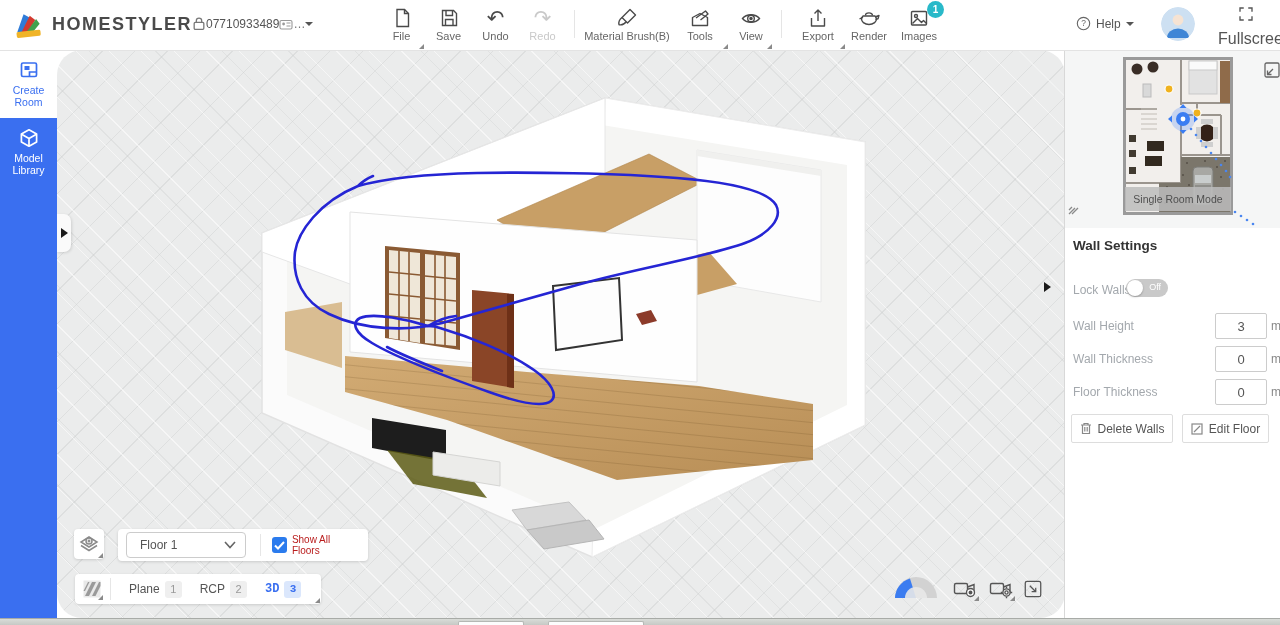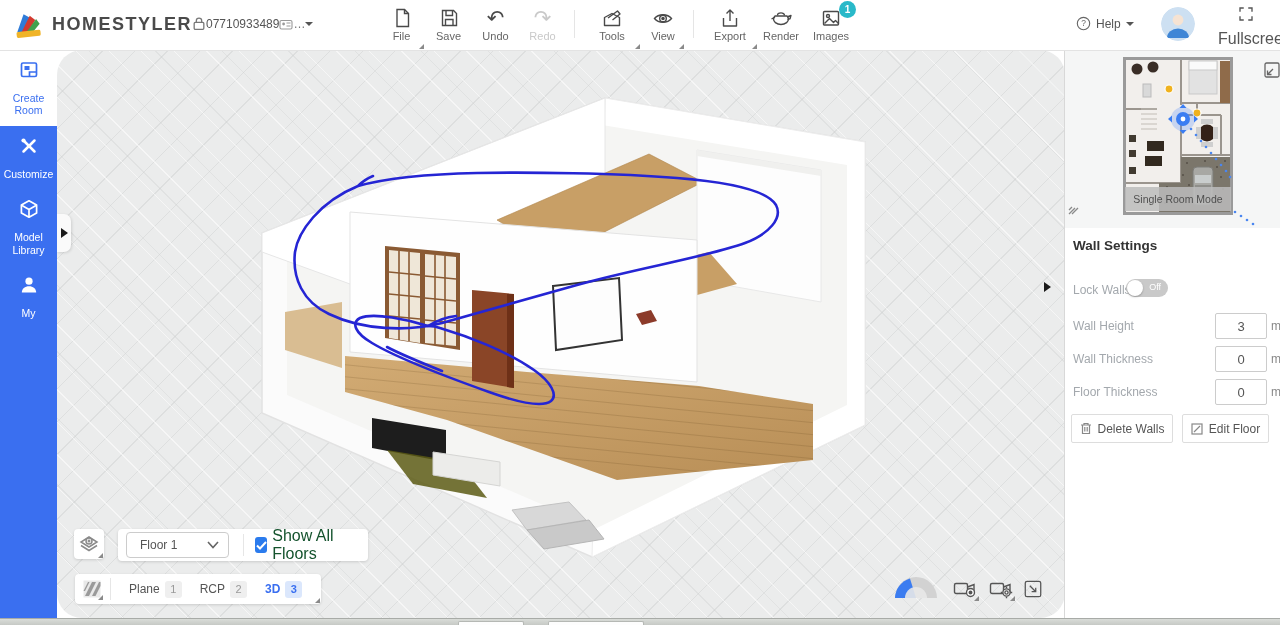--- a/index.html
+++ b/index.html
@@ -26,48 +26,48 @@
   .help-group{position:absolute;left:1076px;top:16px;display:flex;align-items:center;gap:5px;font-size:12px;color:#555;}
   .avatar{position:absolute;left:1161px;top:7px;width:34px;height:34px;border-radius:50%;overflow:hidden;}
   .fullscreen{position:absolute;left:1218px;top:5px;width:56px;text-align:center;}
   .fullscreen .lb{font-size:16px;color:#555;margin-top:7px;}
   .corner{position:absolute;right:1px;bottom:1px;width:0;height:0;border-style:solid;
           border-width:0 0 5px 5px;border-color:transparent transparent #8a8a8a transparent;}
   
   .sidebar{position:absolute;left:0;top:50px;width:57px;height:568px;background:var(--accent,#3a6ff0);z-index:20;}
   .side-item{width:57px;padding:8px 0 9px 0;text-align:center;color:#fff;cursor:pointer;}
   .side-item .sic{height:24px;display:flex;align-items:center;justify-content:center;}
-  .side-item .slb{font-size:10.5px;line-height:1.18;margin-top:10px;}
+  .side-item .slb{font-size:10.5px;line-height:1.18;margin-top:2px;}
   .side-item.active{background:#fff;color:var(--accent,#3a6ff0);}
   
   .canvas{position:absolute;left:57px;top:50px;width:1008px;height:568px;background:#ebecec;overflow:hidden;
     background-image:
       repeating-linear-gradient(45deg, rgba(255,255,255,.55) 0 1px, transparent 1px 23px),
       repeating-linear-gradient(-45deg, rgba(205,207,207,.45) 0 1px, transparent 1px 23px),
       repeating-linear-gradient(45deg, rgba(205,207,207,.35) 0 1px, transparent 1px 47px); border-radius: 25px;}
   .scene{position:absolute;left:0;top:0;}
   .flap-left{position:absolute;left:0;top:164px;width:14px;height:38px;background:#fafafa;
      border-radius:0 7px 7px 0;box-shadow:1px 1px 3px rgba(0,0,0,.12);display:flex;align-items:center;justify-content:center;}
   .tri-r{width:0;height:0;border:5px solid transparent;border-left:7px solid #1a1a1a;margin-left:6px;}
   .flap-right{position:absolute;left:985px;top:222px;width:16px;height:30px;display:flex;align-items:center;justify-content:center;}
   .fbar{position:absolute;display:flex;align-items:center;background:#fff;border-radius:4px;
         box-shadow:0 1px 3px rgba(0,0,0,.14);}
   .btn-sq{position:absolute;width:30px;height:30px;background:#fff;border-radius:4px;
           box-shadow:0 1px 3px rgba(0,0,0,.14);display:flex;align-items:center;justify-content:center;}
   .floor-select{display:flex;align-items:center;justify-content:space-between;border:1px solid #ccc;
     border-radius:4px;width:106px;height:24px;margin-left:8px;padding:0 9px 0 13px;font-size:12px;color:#555;}
   .vdiv{width:1px;height:22px;background:#e6e6e6;margin:0 12px 0 14px;}
   .chk{width:16px;height:16px;border-radius:3px;background:var(--check,#2b7bed);display:flex;align-items:center;justify-content:center;}
-  .chk-lb{font-size:16px;color:#14532d;margin-left:5px;margin-right:14px;}
+  .chk-lb{font-size:10px;color:#b91c1c;margin-left:5px;margin-right:14px;}
   .tabbar{position:absolute;left:18px;top:524px;width:246px;height:30px;background:#fff;border-radius:4px;
      box-shadow:0 1px 3px rgba(0,0,0,.14);display:flex;align-items:center;}
   .tab{display:flex;align-items:center;gap:5px;font-size:12px;color:#555;margin-left:18px;cursor:pointer;}
   .tab .tb-badge{width:17px;height:17px;border-radius:3px;background:#efefef;color:#999;font-size:11px;
       display:flex;align-items:center;justify-content:center;}
-  .tab.active{color:var(--accent,#3a6ff0);font-weight:bold;}
+  .tab.active{color:var(--accent,#3a6ff0);font-weight:bold;font-family:Liberation Mono, monospace;}
   .tab.active .tb-badge{background:#dbe7fc;color:var(--accent,#3a6ff0);}
   .mini-btn{position:absolute;display:flex;align-items:center;justify-content:center;}
   
   .rpanel{position:absolute;left:1064px;top:50px;width:216px;height:568px;background:#fff;
           border-left:1px solid #d8d8d8;z-index:20;}
   .rpanel-top{position:absolute;left:0;top:0;width:216px;height:178px;background:#f5f6f6;}
   .minimap{position:absolute;left:58px;top:7px;width:110px;height:158px;cursor:pointer;}
   .popout{position:absolute;left:197px;top:10px;width:20px;height:20px;}
   .ws-title{position:absolute;left:8px;top:188px;font-size:13.5px;font-weight:bold;color:#333;}
   .ws-label{position:absolute;left:8px;font-size:12px;color:#a3a8ad;}
@@ -139,20 +139,29 @@
     </div>
     <div class="tbi" style="width:47px">
       <span class="ic glyph">↶</span>
       <span class="lb">Undo</span>
     </div>
     <div class="tbi dis" style="width:47px">
       <span class="ic glyph">↷</span>
       <span class="lb">Redo</span>
     </div>
     <div class="tsep"></div>
+    <div class="tbi" style="width:88px">
+      <span class="ic">
+        <svg width="22" height="22" viewBox="0 0 22 22" fill="none" stroke="currentColor" stroke-width="1.4" stroke-linejoin="round">
+            <path d="M14 2.5 l5.5 5.5 -8 8 -5.5 -5.5 Z"></path>
+            <path d="M6 10.5 c-2.6 2 -3.6 4.6 -3 7.2 2.6 .6 5.2 -.4 7.2 -3"></path>
+          </svg>
+      </span>
+      <span class="lb">Material Brush(B)</span>
+    </div>
     <div class="tbi" style="width:58px">
       <span class="ic">
         <svg width="22" height="22" viewBox="0 0 22 22" fill="none" stroke="currentColor" stroke-width="1.4" stroke-linejoin="round">
             <path d="M3.5 10.5 V18.5 H18.5 V10.5 L11 6.5 Z"></path>
             <path d="M7 11 L16.5 4 L19 7 L11.5 13"></path>
           </svg>
         <span class="corner"></span>
       </span>
       <span class="lb">Tools</span>
     </div>
@@ -233,47 +242,26 @@
       <svg width="22" height="22" viewBox="0 0 22 22">
           <rect x="3.5" y="4" width="15" height="13.5" rx="1.5" fill="none" stroke="currentColor" stroke-width="1.7"></rect>
           <rect x="6.5" y="7" width="5" height="4" fill="currentColor"></rect>
           <path d="M11.5 17.5 V13 h7" stroke="currentColor" stroke-width="1.7" fill="none"></path>
         </svg>
     </span>
     <div class="slb">Create Room</div>
   </div>
   <div class="side-item">
     <span class="sic">
-      <svg width="22" height="22" viewBox="0 0 22 22">
-          <g stroke="currentColor" stroke-width="2.5" stroke-linecap="round" fill="none">
-            <path d="M5.5 16.5 L16.5 5.5"></path>
-            <path d="M5.5 5.5 L16.5 16.5"></path>
-          </g>
-          <circle cx="5.5" cy="5.5" r="2.1" fill="currentColor"></circle>
-        </svg>
-    </span>
-    <div class="slb">Customize</div>
-  </div>
-  <div class="side-item">
-    <span class="sic">
       <svg width="22" height="22" viewBox="0 0 22 22" fill="none" stroke="currentColor" stroke-width="1.7" stroke-linejoin="round">
           <path d="M11 2.8 L18.6 7.1 V14.9 L11 19.2 L3.4 14.9 V7.1 Z"></path>
           <path d="M3.6 7.2 L11 11.4 L18.4 7.2 M11 11.4 V19"></path>
         </svg>
     </span>
     <div class="slb">Model Library</div>
-  </div>
-  <div class="side-item">
-    <span class="sic">
-      <svg width="22" height="22" viewBox="0 0 22 22">
-          <circle cx="11" cy="7.2" r="3.6" fill="currentColor"></circle>
-          <path d="M3.8 18.5 c0 -4 3.2 -6.3 7.2 -6.3 s7.2 2.3 7.2 6.3 z" fill="currentColor"></path>
-        </svg>
-    </span>
-    <div class="slb">My</div>
   </div>
 </div>
 
 <div class="canvas">
   <svg class="scene" width="1008" height="568" viewBox="0 0 1008 568">
     <defs>
       <linearGradient id="gw" x1="0" y1="0" x2="1" y2="1">
         <stop offset="0" stop-color="#d2ab74"></stop>
           <stop offset="1" stop-color="#b88e56"></stop>
       </linearGradient>

